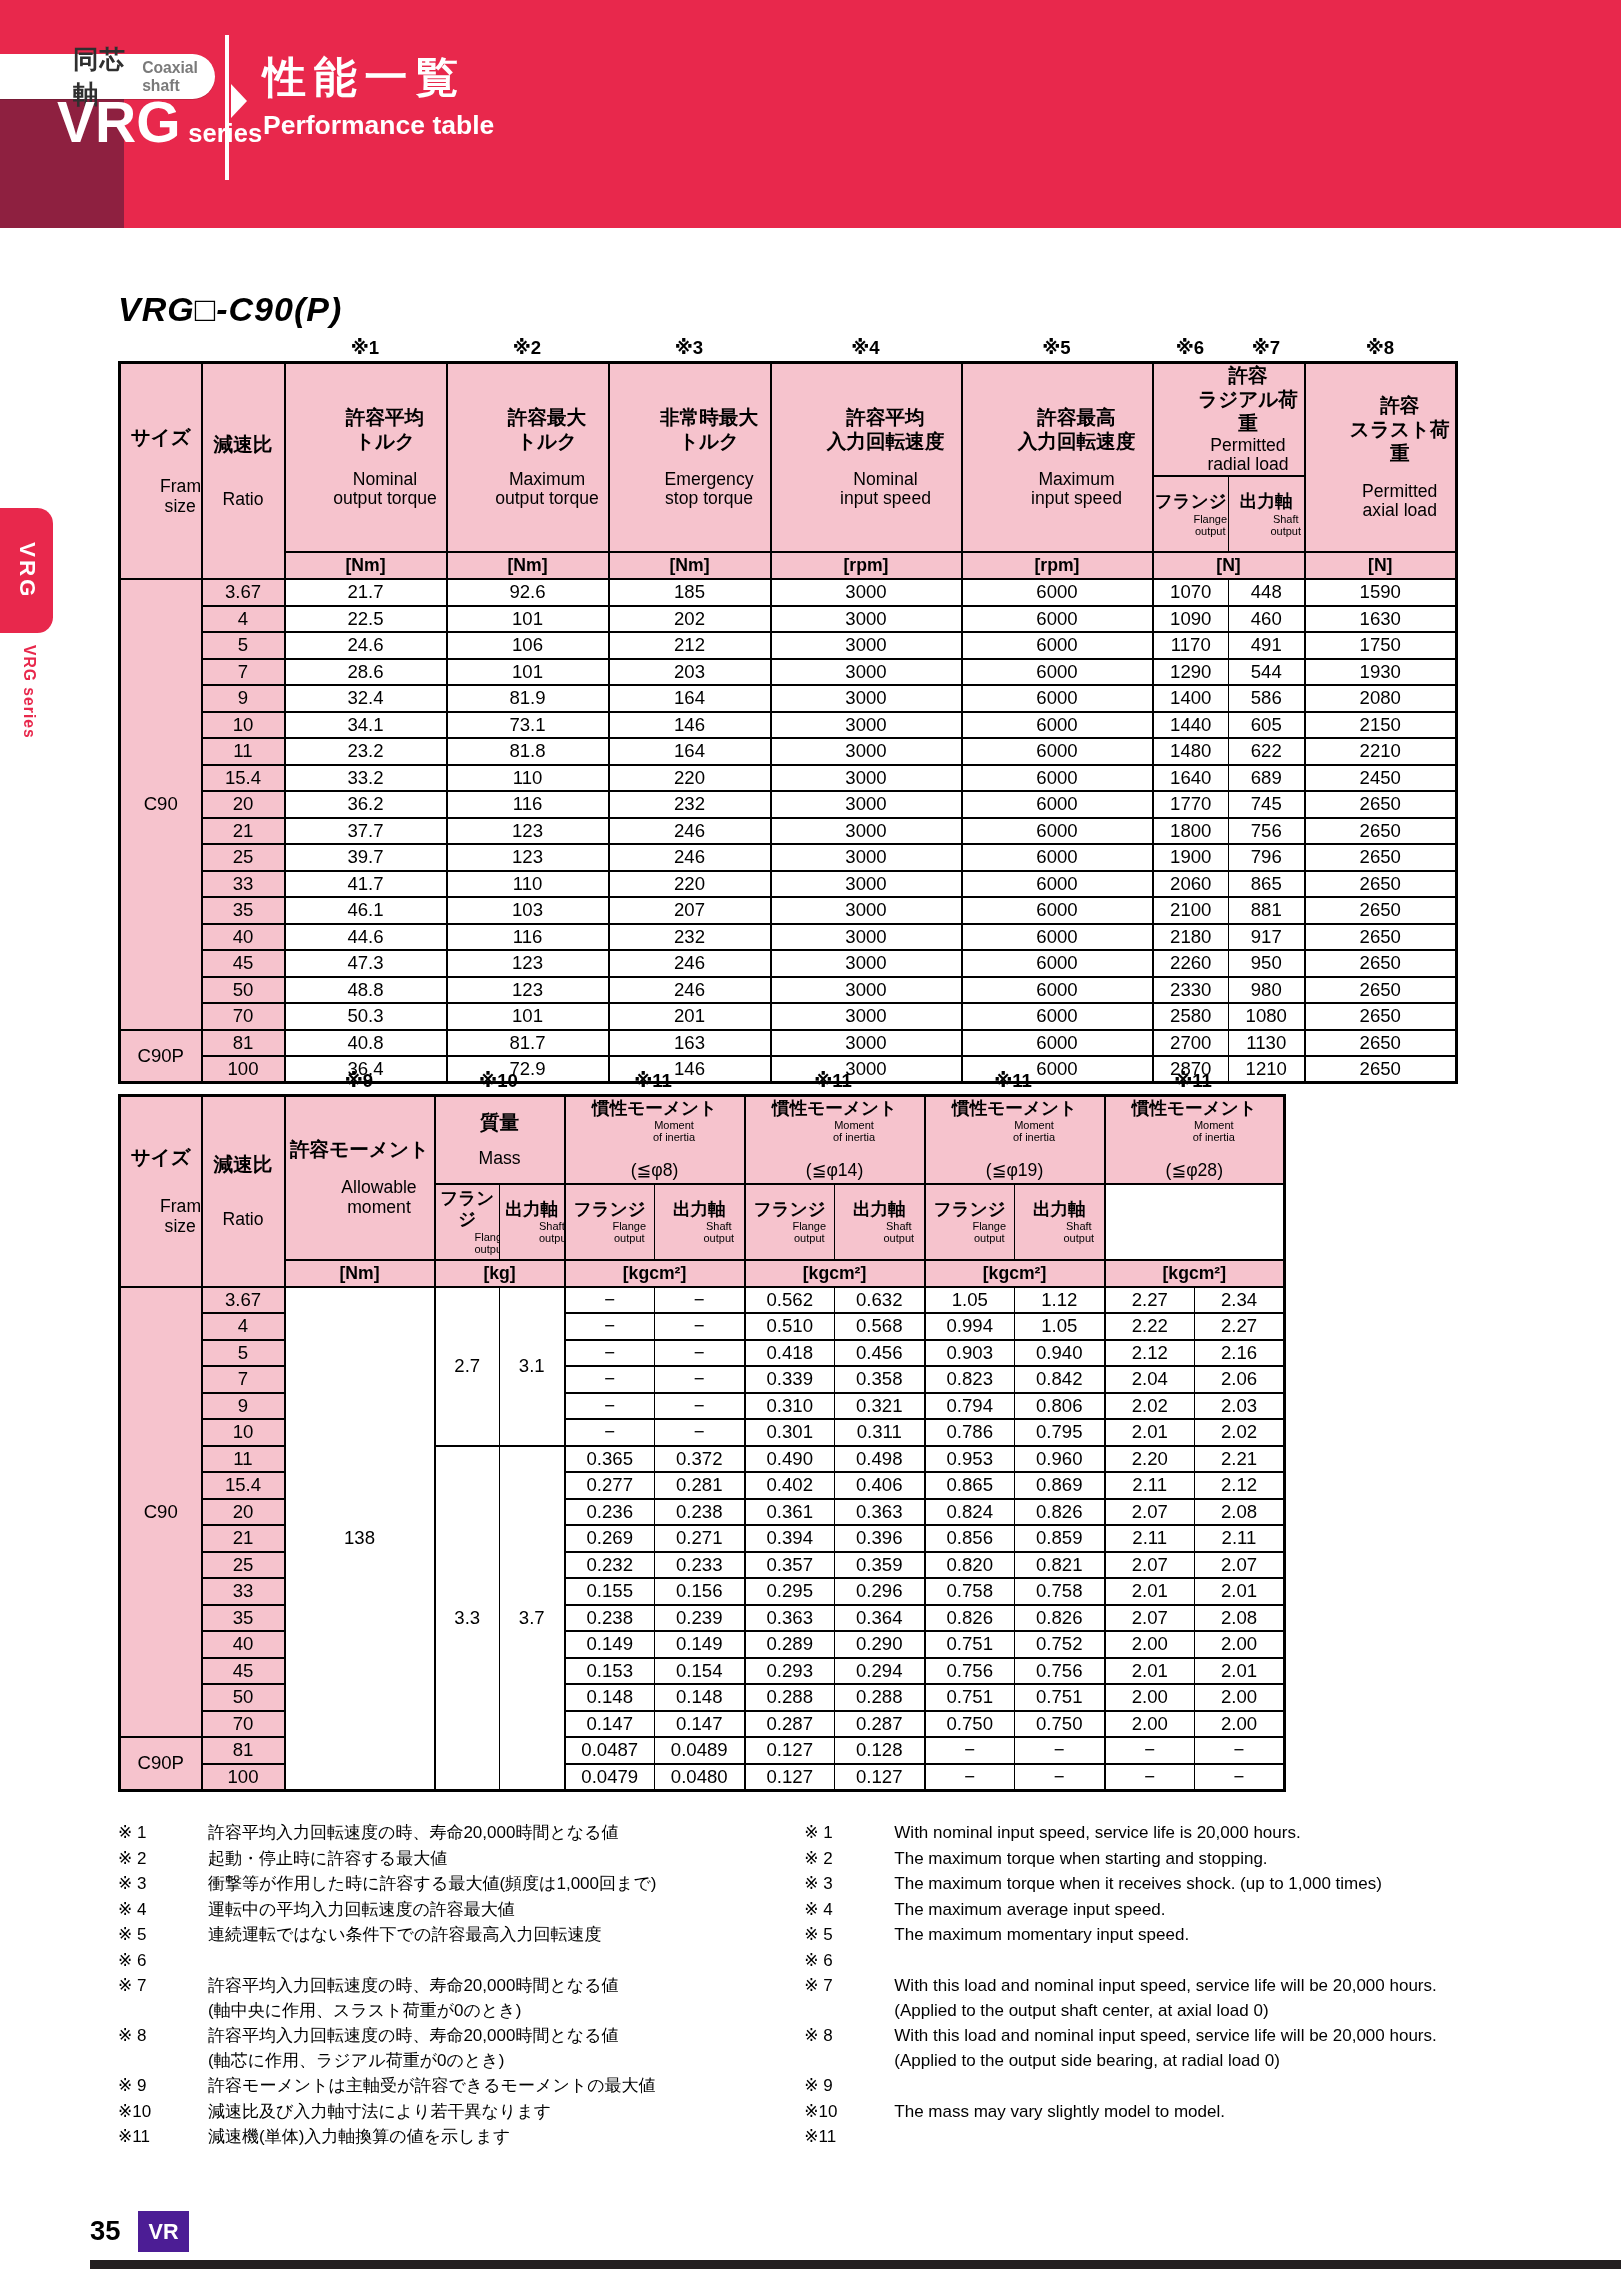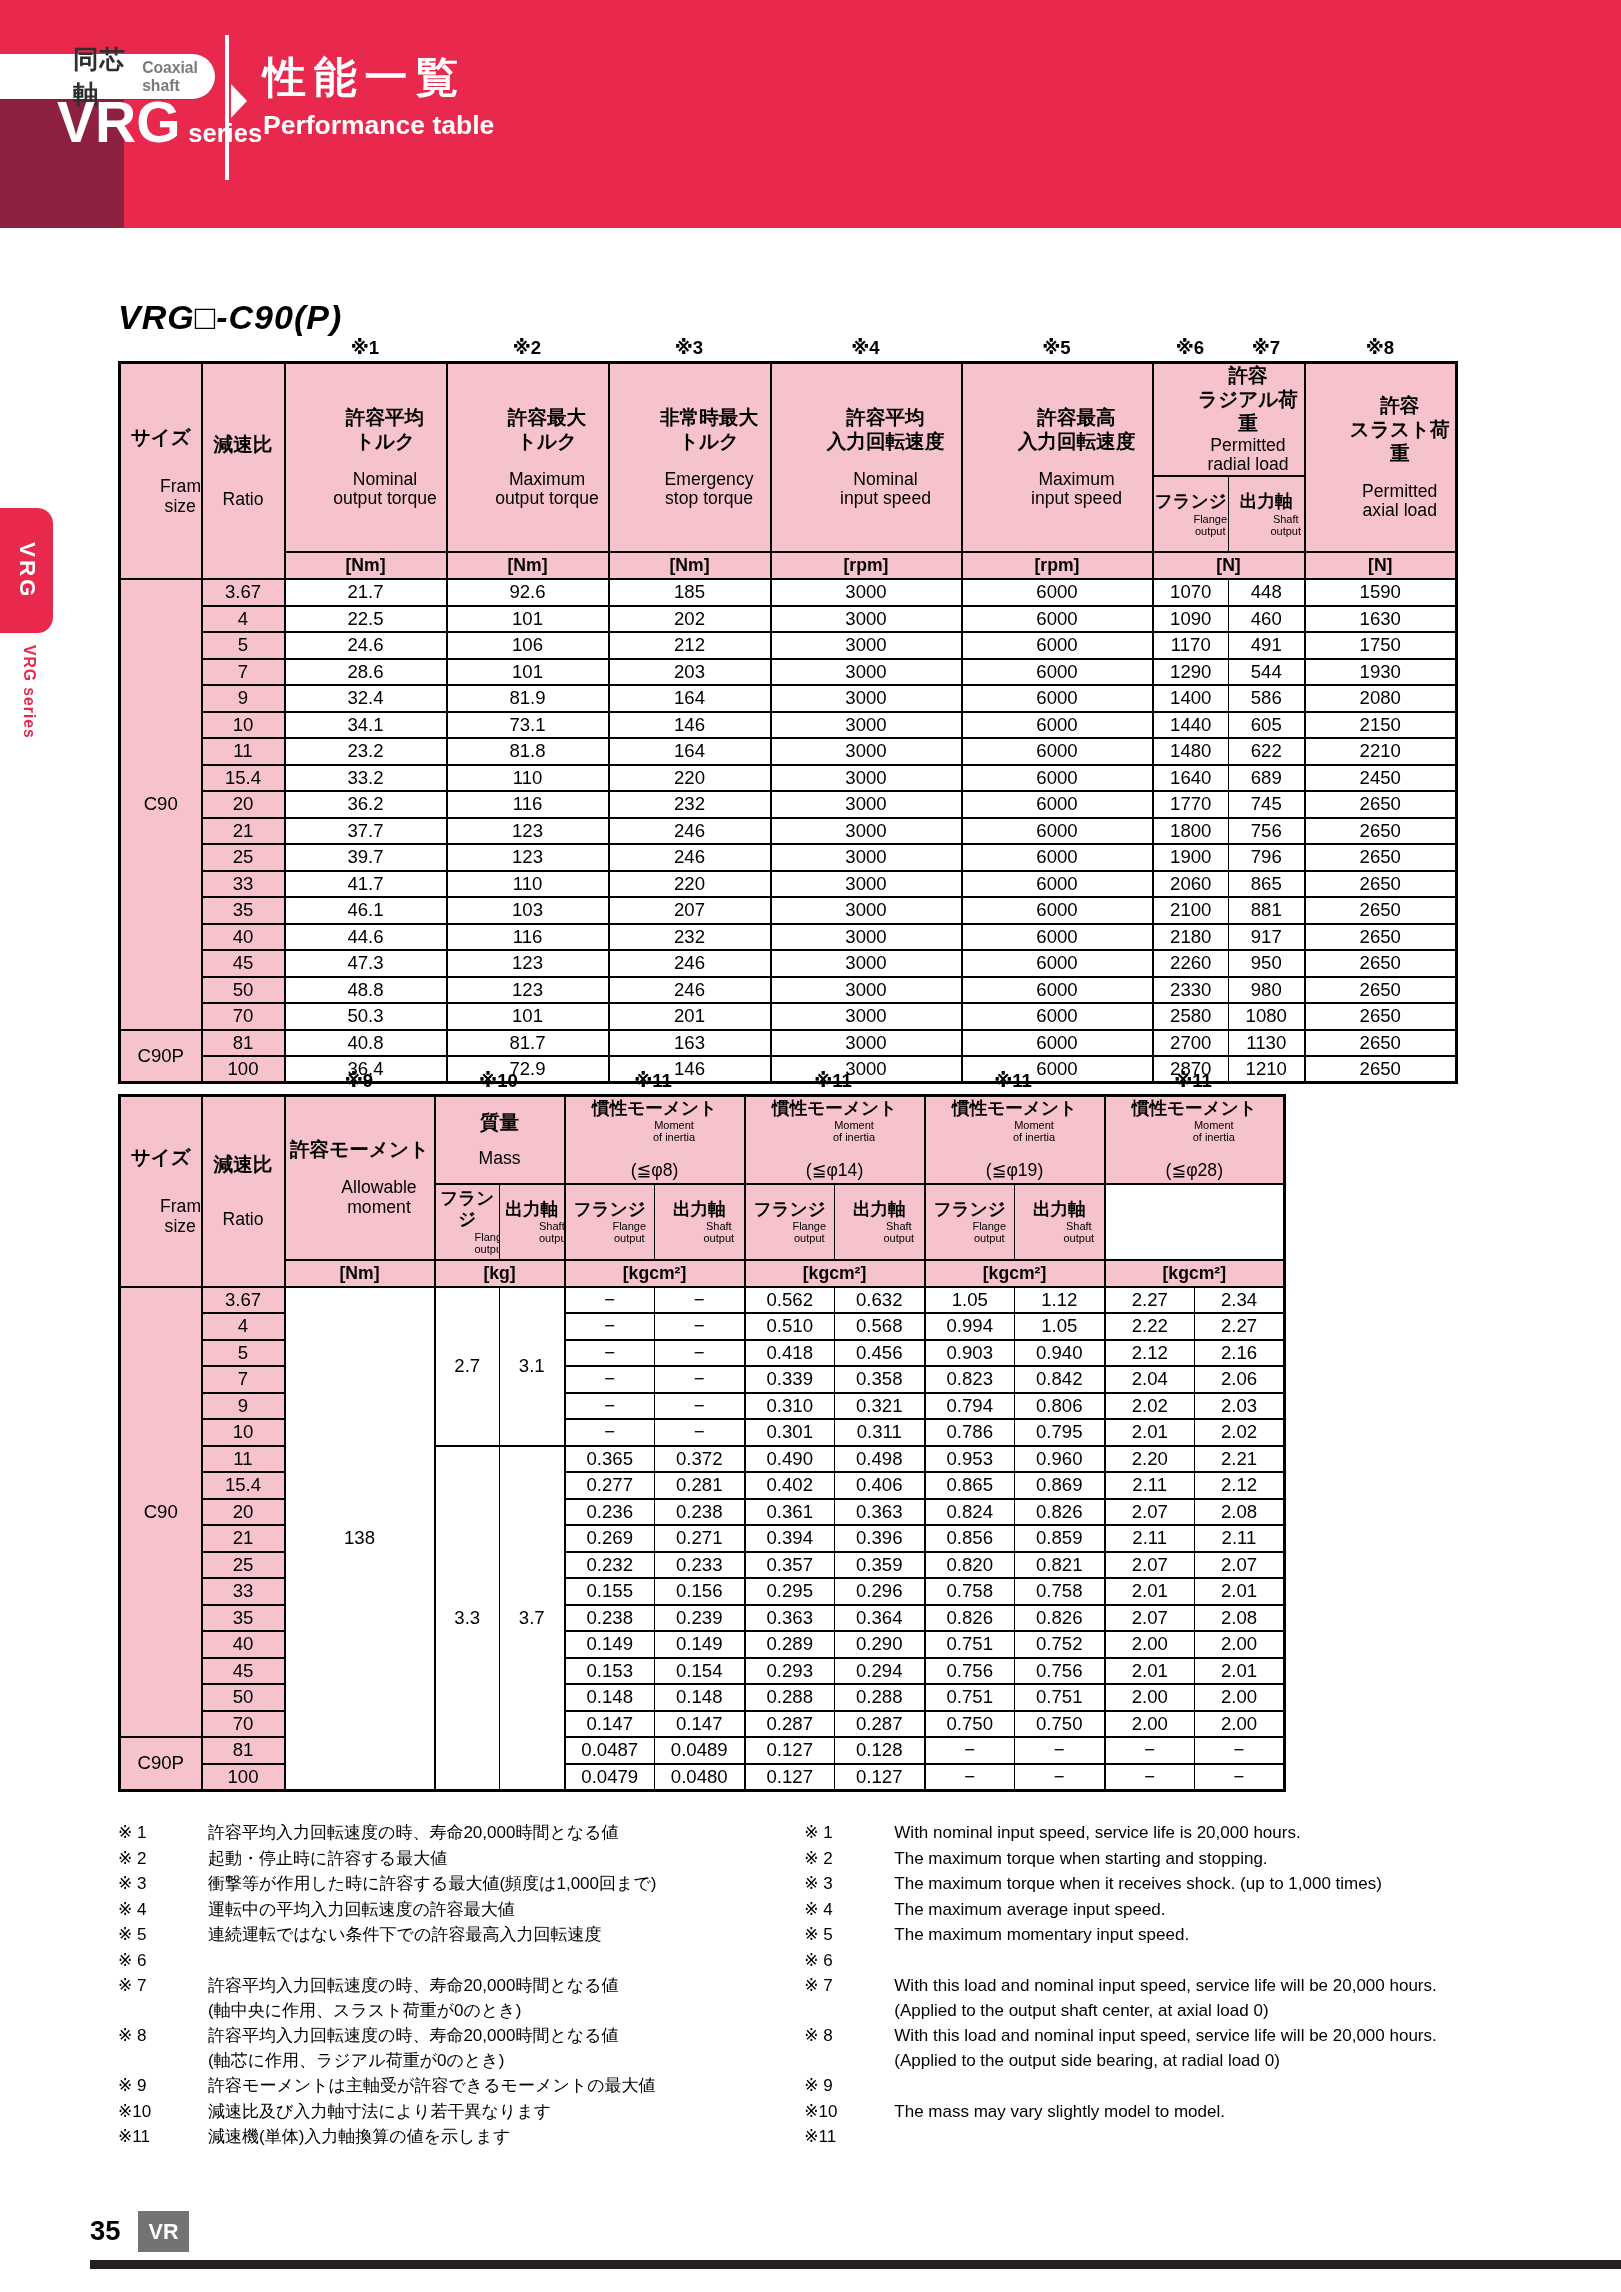--- a/index.html
+++ b/index.html
@@ -22,26 +22,26 @@
   .page-title-en{position:absolute;left:263px;top:110px;color:#fff;font-size:26.5px;font-weight:700;}
 
   
   .side-tab{position:absolute;left:0;top:508px;width:53px;height:125px;background:#e8284c;border-radius:0 15.7px 15.7px 0;
     display:flex;align-items:center;justify-content:center;}
   .side-tab span{writing-mode:vertical-rl;color:#fff;font-size:22.5px;font-weight:700;letter-spacing:2.9px;}
   .side-series{position:absolute;left:19.6px;top:645px;writing-mode:vertical-rl;color:#e8284c;font-size:15.7px;font-weight:700;letter-spacing:1px;}
 
   
   .pageno{position:absolute;left:90px;top:2215px;font-size:27.4px;font-weight:700;}
-  .footer-vr{position:absolute;left:138px;top:2211px;width:51px;height:41px;background:#737373;color:#fff;
+  .footer-vr{position:absolute;left:138px;top:2211px;width:51px;height:41px;background:#4c1d95;color:#fff;
     display:flex;align-items:center;justify-content:center;font-size:21.6px;font-weight:700;}
   .footer-bar{position:absolute;left:90px;top:2260px;width:1531px;height:8.8px;background:#231f20;}
 
   
-  .model-title{position:absolute;left:118px;top:290px;font-size:34px;font-weight:700;font-style:italic;letter-spacing:1px;margin-top:8px;}
+  .model-title{position:absolute;left:118px;top:290px;font-size:34px;font-weight:700;font-style:italic;letter-spacing:1px;}
   .mrow{position:absolute;display:flex;height:25.5px;align-items:flex-end;}
   #markers1{left:118px;top:333px;}
   #markers2{left:118px;top:1066px;}
   .mk,.mb{display:inline-block;text-align:center;font-size:18.6px;font-weight:700;}
 
   
   table{border-collapse:collapse;table-layout:fixed;background:#fff;}
   #t1{position:absolute;left:118px;top:361px;width:1338px;border:3.9px solid #000;}
   #t2{position:absolute;left:118px;top:1094px;width:1166px;border:3.9px solid #000;}
   th,td{border:2px solid #000;border-left-width:2.9px;border-right-width:2.9px;padding:0;text-align:center;vertical-align:middle;overflow:hidden;}

